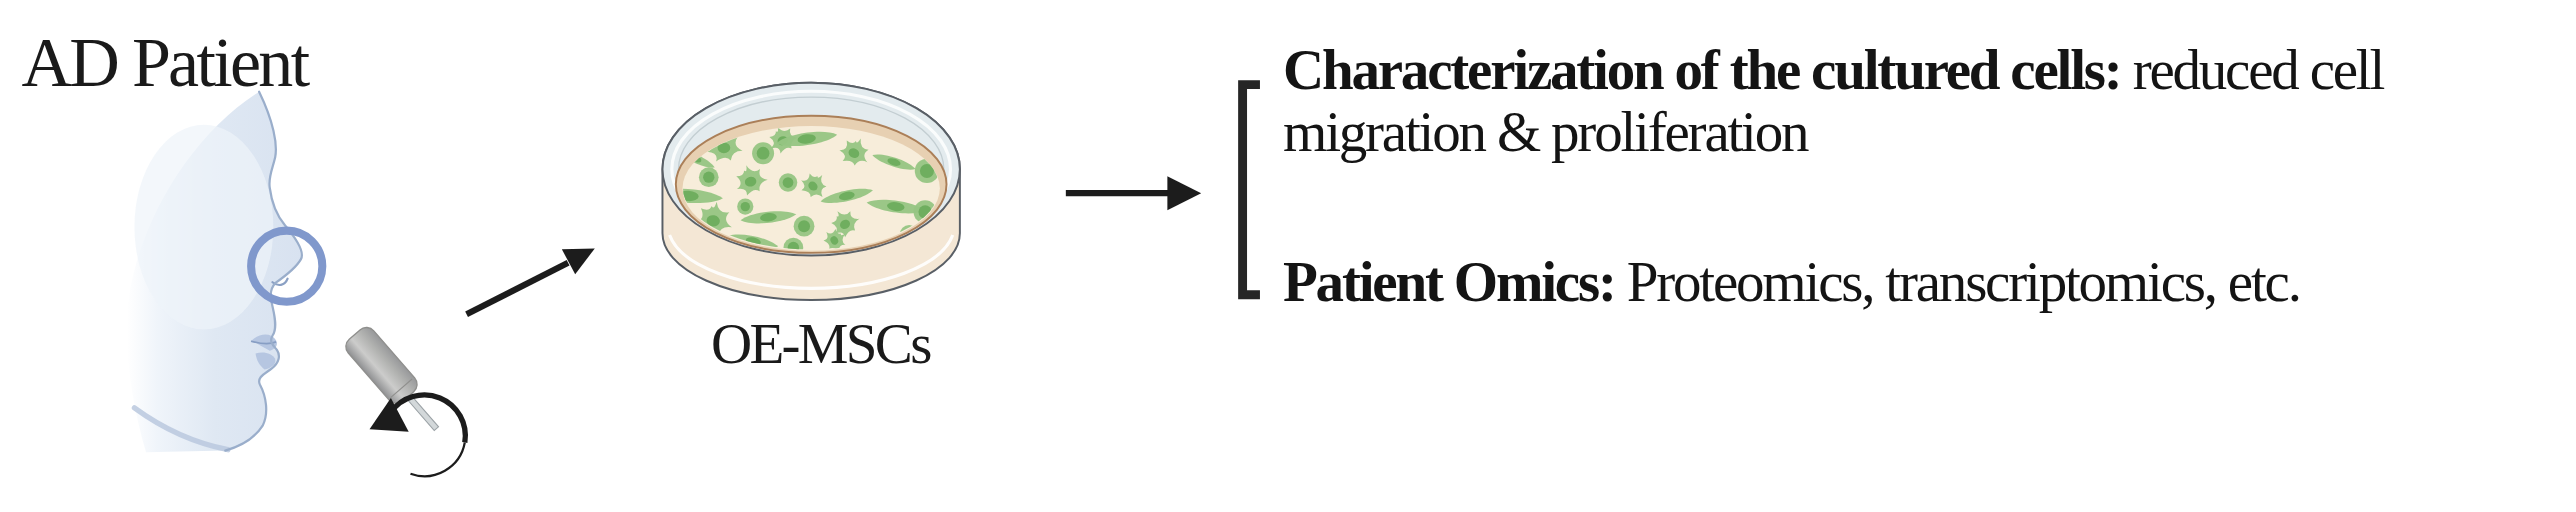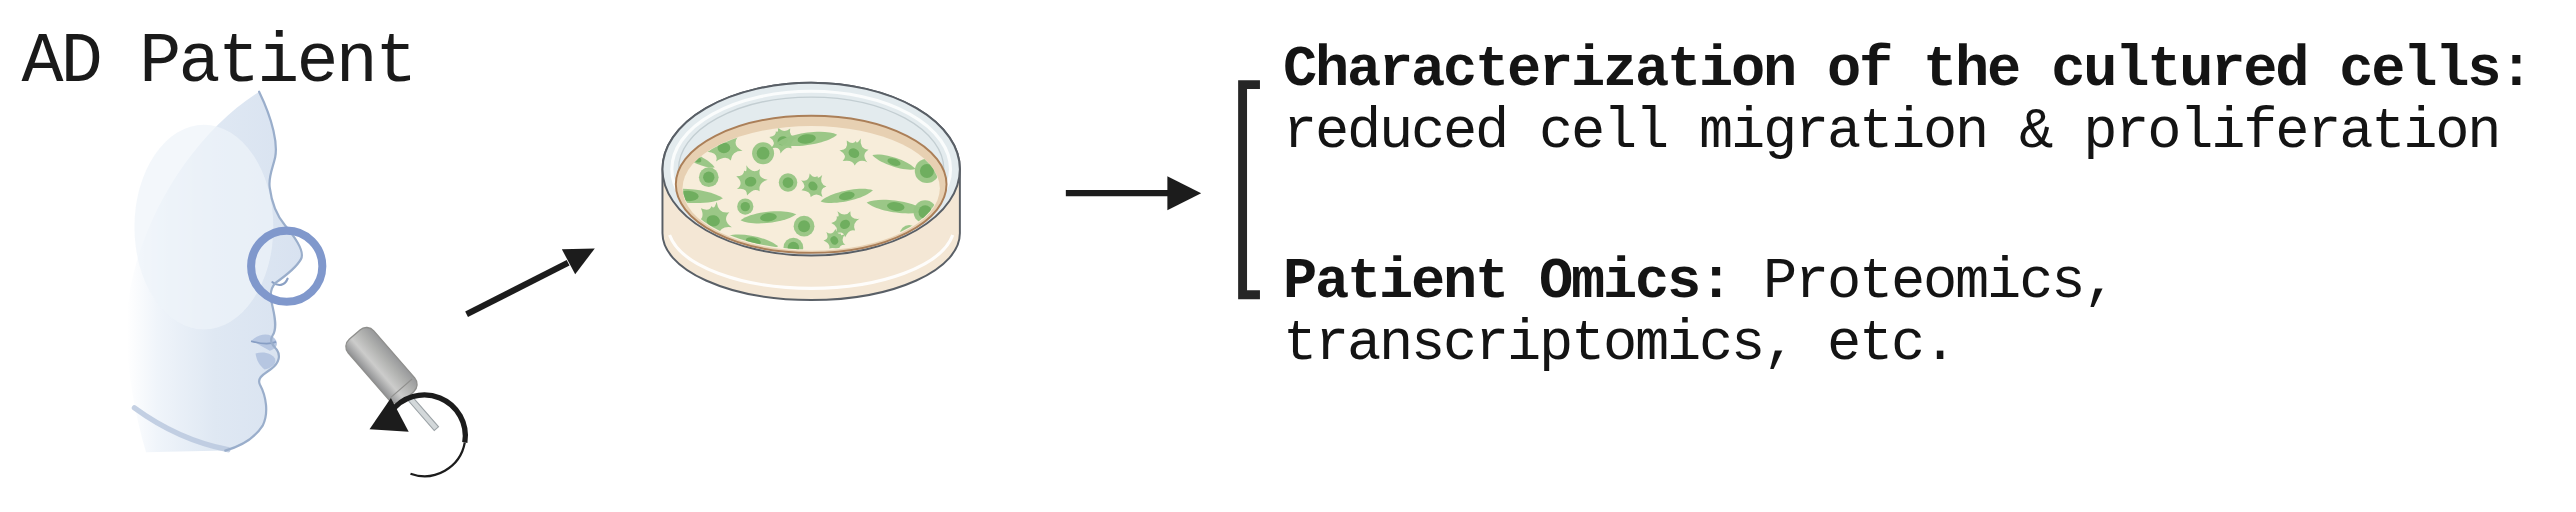--- a/index.html
+++ b/index.html
@@ -2,21 +2,21 @@
 <html style="font-size:14.3px"><head>
 <meta charset="utf-8">
 <style>
   html, body { margin: 0; padding: 0; background: #ffffff; }
   #canvas {
     position: relative;
     width: 2576px;
     height: 512px;
     background: #ffffff;
     overflow: hidden;
-    font-family: Liberation Mono, monospace;
+    font-family: Liberation Serif, serif;
     color: #161616;
   }
   #scene { position: absolute; left: 0; top: 0; }
   .label { position: absolute; white-space: nowrap; color: #1a1a1a; }
   .patient-label {
     left: 21.4px; top: 23px;
     font-size: 70px; letter-spacing: -2.7px; font-weight: 400;
   }
   .dish-label {
     left: 711px; top: 311px;
@@ -169,20 +169,21 @@
     <g>
       <line x1="1196" y1="217" x2="1312" y2="217" stroke="#1c1c1c" stroke-width="7"></line>
       <polygon points="1348,217 1310,198 1310,236" fill="#1c1c1c"></polygon>
     </g>
 
     <path d="M1414,95 L1394.5,95 L1394.5,331 L1414,331" fill="none" stroke="#262626" stroke-width="10"></path>
   </svg>
 
   <div class="label patient-label">AD Patient</div>
 
+  <div class="label dish-label">OE-MSCs</div>
 
   <div class="outcome-block">
     <div class="outcome-item outcome-item-1">
       <span class="hd">Characterization of the cultured cells:</span><span> reduced cell migration &amp; proliferation</span>
     </div>
     <div class="outcome-item outcome-item-2">
       <span class="hd">Patient Omics:</span><span> Proteomics, transcriptomics, etc.</span>
     </div>
   </div>
 

